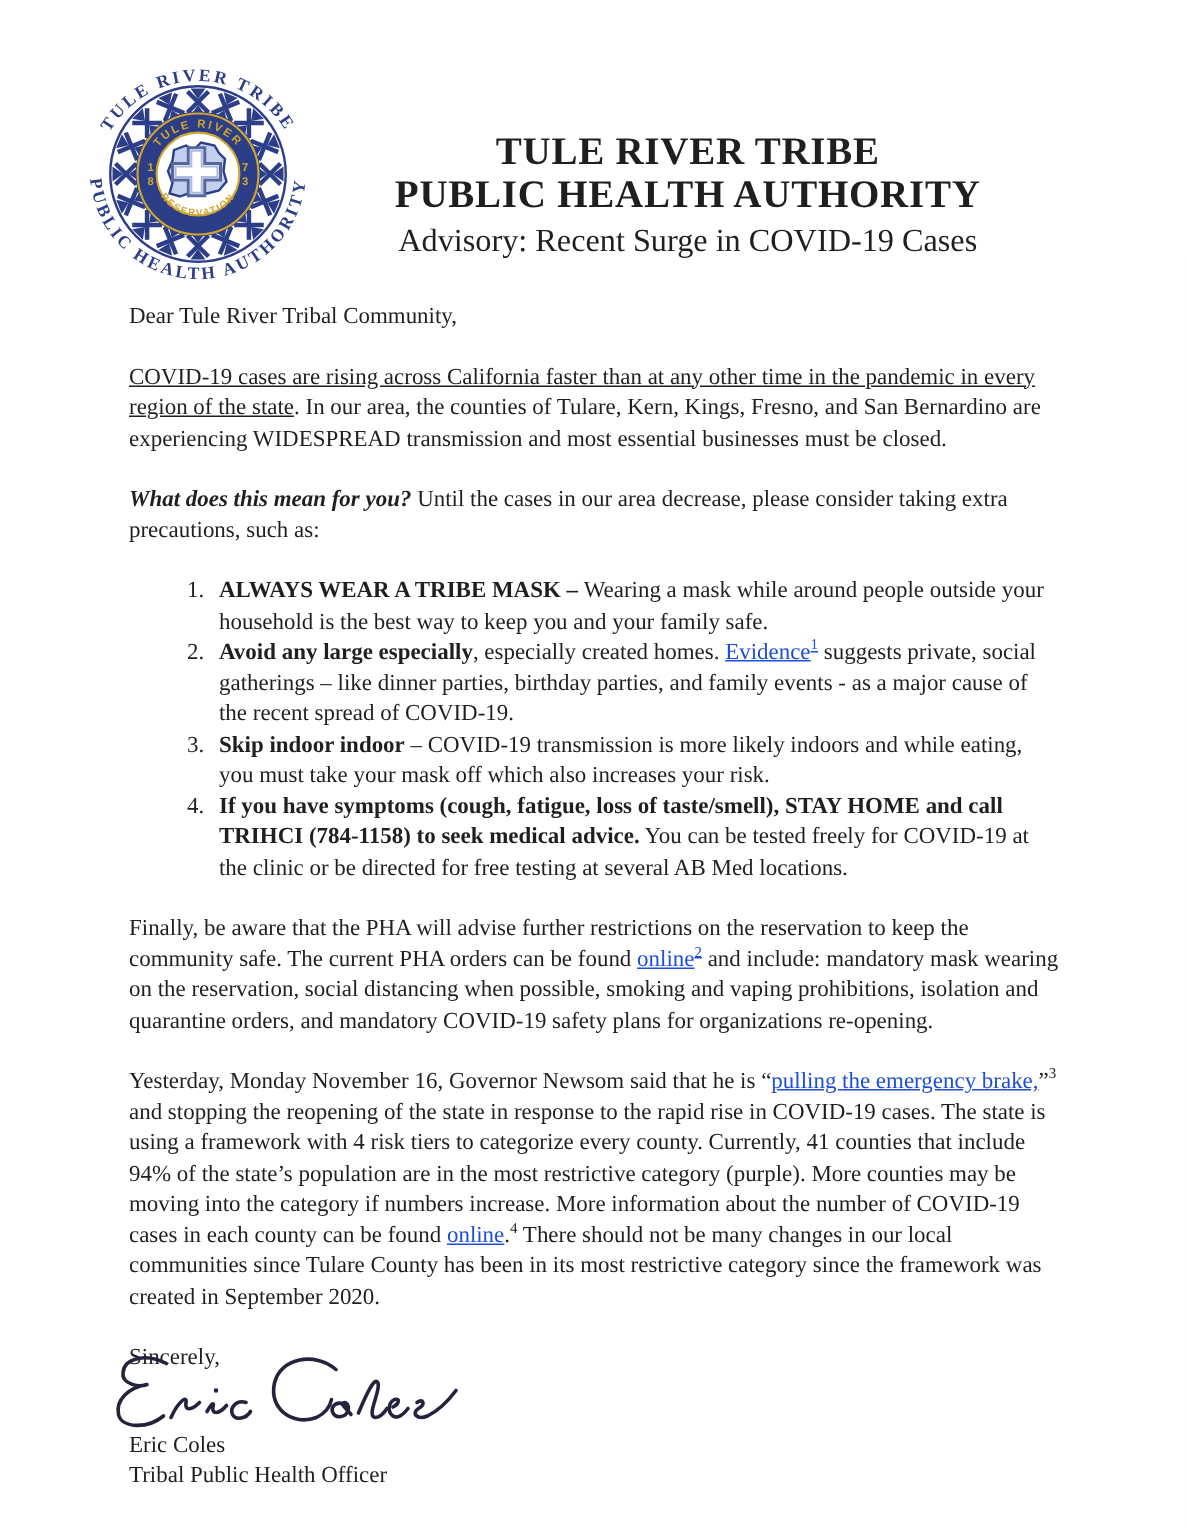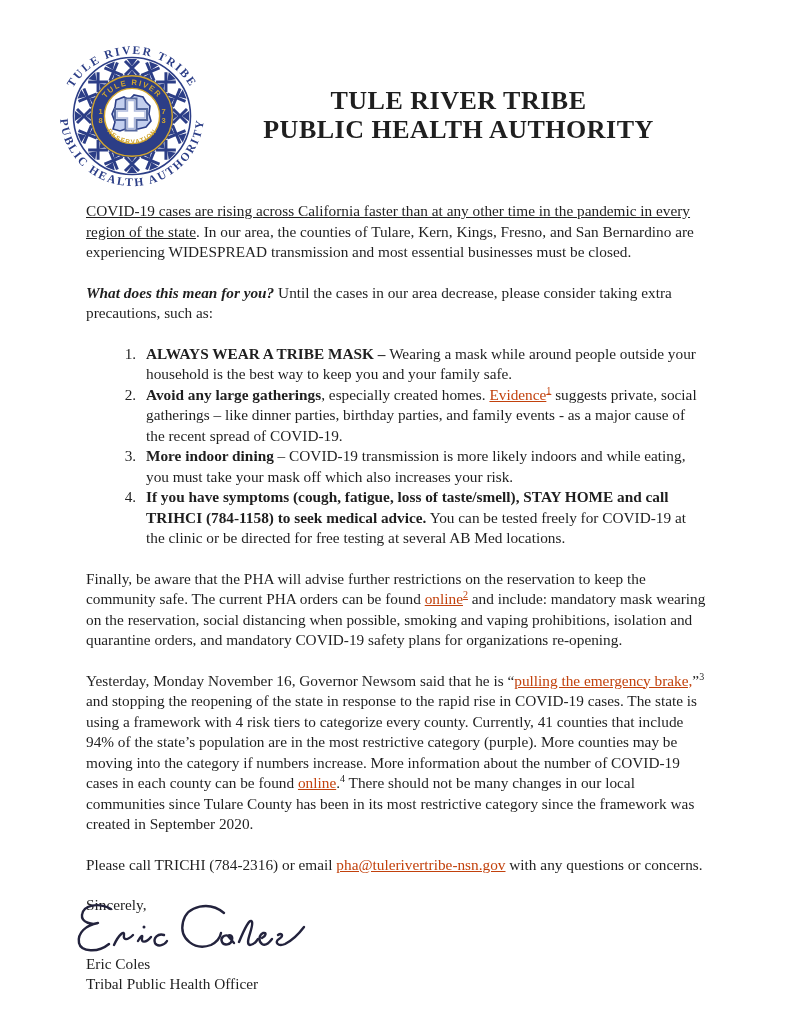--- a/index.html
+++ b/index.html
@@ -22,21 +22,21 @@
   .arc-outer{font-family:"Liberation Serif",serif;font-weight:bold;font-size:11.6px;fill:#2c3e87;letter-spacing:2px;}
   .arc-inner{font-family:"Liberation Sans",sans-serif;font-weight:bold;font-size:7.6px;fill:#d2a62e;letter-spacing:1.6px;}
   .arc-inner-sm{font-family:"Liberation Sans",sans-serif;font-weight:bold;font-size:6.4px;fill:#d2a62e;letter-spacing:1.2px;}
   .year-digit{font-family:"Liberation Sans",sans-serif;font-weight:bold;font-size:7.5px;fill:#d2a62e;text-anchor:middle;}
   
   .letter{margin:3px 85px 0 86px;font-size:15.3px;line-height:20.5px;}
   .para{margin:0 0 20px 0;}
   .rb{font-weight:bold;}
   .rbi{font-weight:bold;font-style:italic;margin-top:31px;}
   .ru{text-decoration:underline;}
-  .ra{color:#c2410c;text-decoration:underline;cursor:pointer;}
+  .ra{color:#1d4ed8;text-decoration:underline;cursor:pointer;}
   sup{font-size:10px;line-height:0;}
   ol.advisory-list{margin:0 0 20px 0;padding-left:54px;}
   ol.advisory-list li{padding-left:6px;margin:0;}
   
   .closing{margin-bottom:0;}
   .signature-svg{display:block;margin:-16px 0 -4px -12px;}
   .sig-stroke{fill:none;stroke:#23233d;stroke-width:2.4;stroke-linecap:round;stroke-linejoin:round;}
   .signer{line-height:20.5px;}
   .sr-only{position:absolute;width:1px;height:1px;overflow:hidden;clip:rect(0 0 0 0);}
 </style>
@@ -95,41 +95,42 @@
 
         <path d="M 66,66 L 74,63 L 79,66 L 84,61 L 93,63 L 96,68 L 100,72 L 99,80 L 101,87 L 96,93 L 88,95 L 78,94 L 70,97 L 63,95 L 65,88 L 62,80 L 65,73 Z" fill="#c3cfee" stroke="#2c3e87" stroke-width="1.6"></path>
 
         <path d="M 75.5,64.5 h 11 v 10.5 h 10.5 v 11 h -10.5 v 10.5 h -11 v -10.5 h -10.5 v -11 h 10.5 z" fill="#ffffff" stroke="#56699f" stroke-width="2"></path>
         <path d="M 77.5,66.5 h 7 v 10.5 h 10.5 v 7 h -10.5 v 10.5 h -7 v -10.5 h -10.5 v -7 h 10.5 z" fill="none" stroke="#aebadd" stroke-width="1.4"></path>
       </svg>
     </div>
     <div class="titles">
       <div class="title-line">TULE RIVER TRIBE</div>
       <div class="title-line">PUBLIC HEALTH AUTHORITY</div>
+      <div class="subtitle">Advisory: Recent Surge in COVID-19 Cases</div>
     </div>
   </div>
 
   <div class="letter">
+    <p class="para">Dear Tule River Tribal Community,</p>
 
     <p class="para"><span class="ru">COVID-19 cases are rising across California faster than at any other time in the pandemic in every region of the state</span><span>. In our area, the counties of Tulare, Kern, Kings, Fresno, and San Bernardino are experiencing WIDESPREAD transmission and most essential businesses must be closed.</span></p>
 
     <p class="para"><span class="rbi">What does this mean for you?</span><span> Until the cases in our area decrease, please consider taking extra precautions, such as:</span></p>
 
     <ol class="advisory-list">
         <li><span class="rb">ALWAYS WEAR A TRIBE MASK – </span><span>Wearing a mask while around people outside your household is the best way to keep you and your family safe.</span></li>
-        <li><span class="rb">Avoid any large gatherings</span><span>, especially created homes. </span><span class="ra">Evidence</span><sup class="ra">1</sup><span> suggests private, social gatherings – like dinner parties, birthday parties, and family events - as a major cause of the recent spread of COVID-19.</span></li>
-        <li><span class="rb">More indoor dining</span><span> – COVID-19 transmission is more likely indoors and while eating, you must take your mask off which also increases your risk.</span></li>
+        <li><span class="rb">Avoid any large especially</span><span>, especially created homes. </span><span class="ra">Evidence</span><sup class="ra">1</sup><span> suggests private, social gatherings – like dinner parties, birthday parties, and family events - as a major cause of the recent spread of COVID-19.</span></li>
+        <li><span class="rb">Skip indoor indoor</span><span> – COVID-19 transmission is more likely indoors and while eating, you must take your mask off which also increases your risk.</span></li>
         <li><span class="rb">If you have symptoms (cough, fatigue, loss of taste/smell), STAY HOME and call TRIHCI (784-1158) to seek medical advice.</span><span> You can be tested freely for COVID-19 at the clinic or be directed for free testing at several AB Med locations.</span></li>
       </ol>
 
     <p class="para"><span>Finally, be aware that the PHA will advise further restrictions on the reservation to keep the community safe. The current PHA orders can be found </span><span class="ra">online</span><sup class="ra">2</sup><span> and include: mandatory mask wearing on the reservation, social distancing when possible, smoking and vaping prohibitions, isolation and quarantine orders, and mandatory COVID-19 safety plans for organizations re-opening.</span></p>
 
     <p class="para"><span>Yesterday, Monday November 16, Governor Newsom said that he is “</span><span class="ra">pulling the emergency brake,</span><span>”</span><sup>3</sup><span> and stopping the reopening of the state in response to the rapid rise in COVID-19 cases. The state is using a framework with 4 risk tiers to categorize every county. Currently, 41 counties that include 94% of the state’s population are in the most restrictive category (purple). More counties may be moving into the category if numbers increase. More information about the number of COVID-19 cases in each county can be found </span><span class="ra">online</span><span>.</span><sup>4</sup><span> There should not be many changes in our local communities since Tulare County has been in its most restrictive category since the framework was created in September 2020.</span></p>
 
-    <p class="para"><span>Please call TRICHI (784-2316) or email </span><span class="ra">pha@tulerivertribe-nsn.gov</span><span> with any questions or concerns.</span></p>
 
     <p class="para closing">Sincerely,</p>
 
     <div>
       <span class="sr-only">Eric Coles</span>
       <svg class="signature-svg" width="238" height="58" viewBox="0 0 238 58">
         <path class="sig-stroke" d="M37,9 C24,2 9,5 8,15 C7,23 19,25 24,23 C12,25 3,33 5,43 C7,52 24,53 35,44"></path>
         <path class="sig-stroke" d="M40,45 C45,34 51,30 50,35 C49,40 53,41 59,35"></path>
         <path class="sig-stroke" d="M64,41 C67,36 69,34 68,38 C67,43 72,43 77,37"></path>
         <circle cx="70" cy="27" r="1.5" fill="#23233d"></circle>

